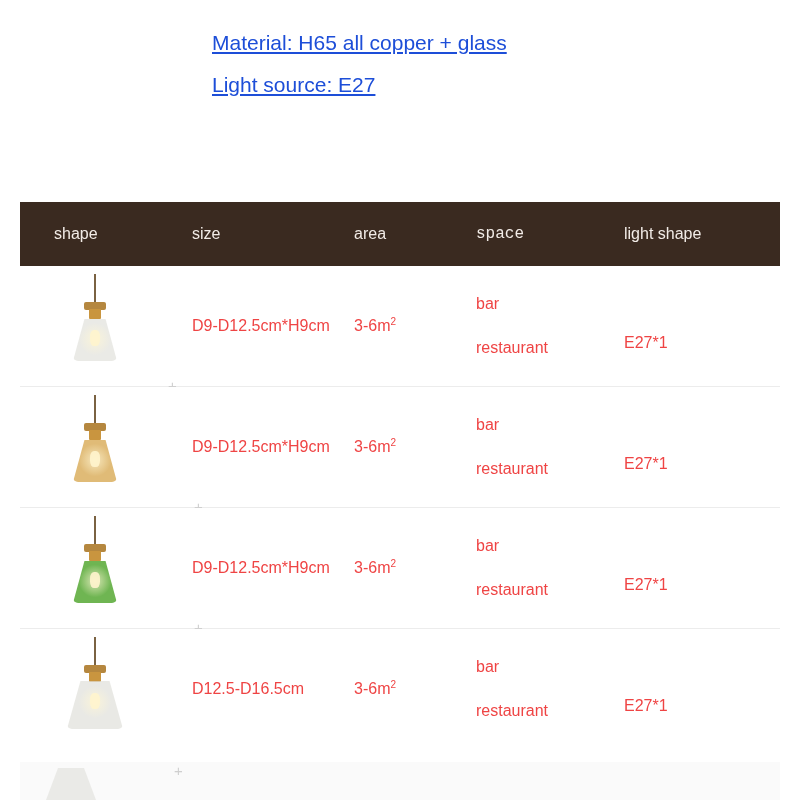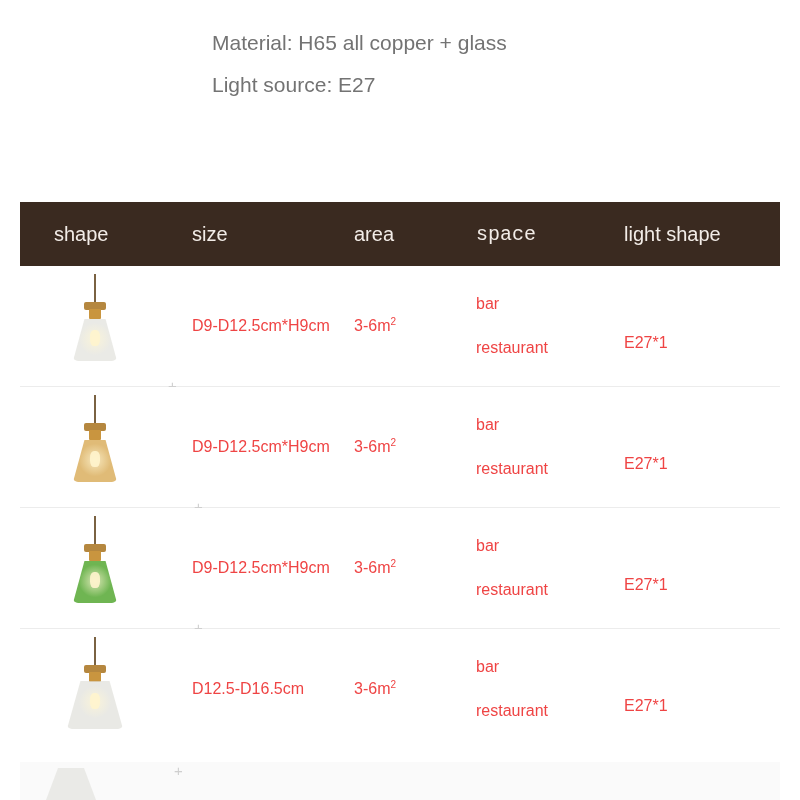--- a/index.html
+++ b/index.html
@@ -21,37 +21,38 @@
   }
   .specs {
     position: absolute;
     left: 212px;
     top: 22px;
     width: 560px;
   }
   .spec-line {
     font-size: 21px;
     line-height: 42px;
-    color: #737373;
+    color: #1d4ed8;
     white-space: nowrap;
+    text-decoration: underline;
   }
   .table {
     position: absolute;
     left: 20px;
     top: 202px;
     width: 760px;
   }
   .thead {
     background: #3a2a20;
     height: 64px;
     display: flex;
     align-items: center;
   }
   .th {
-    font-size: 20px;
+    font-size: 16px;
     color: #f2ece7;
     text-align: left;
     box-sizing: border-box;
   }
   .col-shape  { width: 150px; padding-left: 34px; }
   .col-size   { width: 182px; padding-left: 22px; }
   .col-area   { width: 102px; padding-left: 2px; }
   .col-space  { width: 140px; padding-left: 22px; font-family: Liberation Mono, monospace; }
   .col-source { width: 186px; padding-left: 30px; }
 

